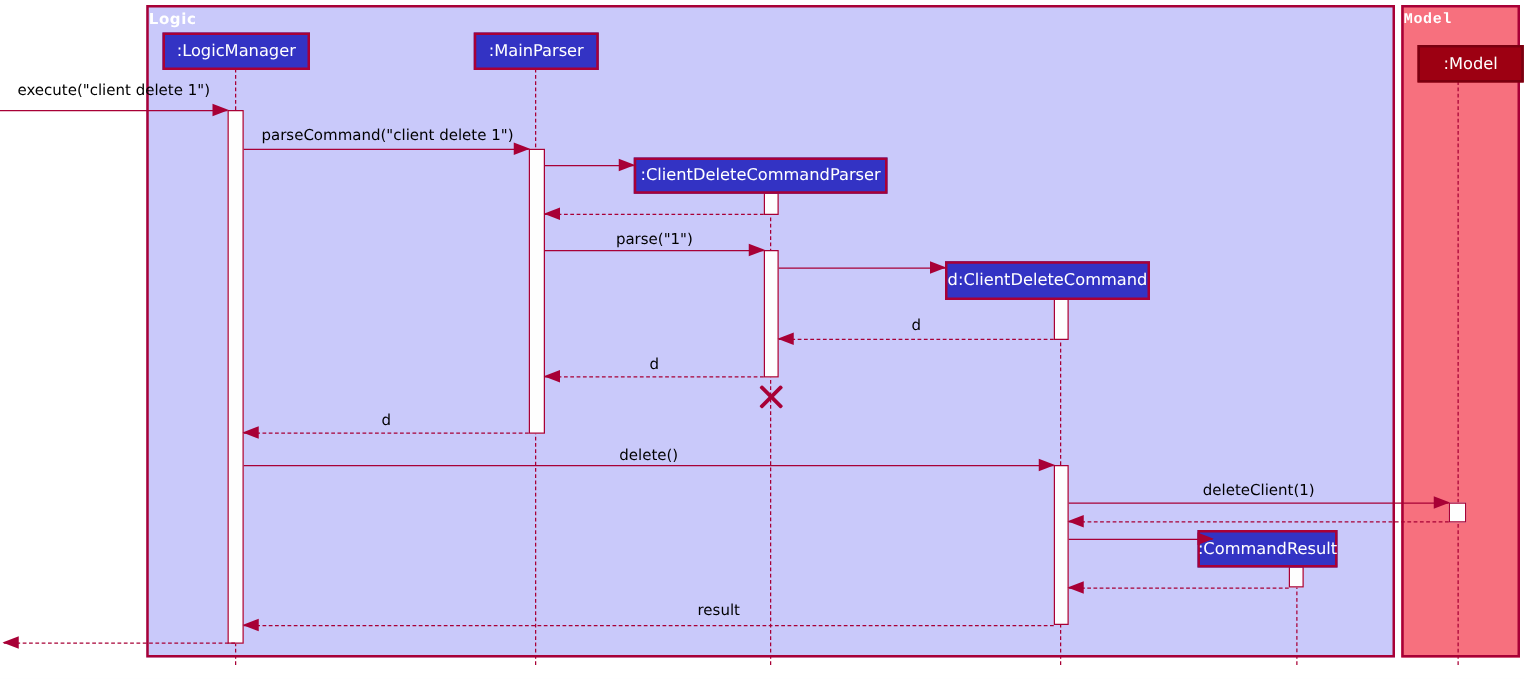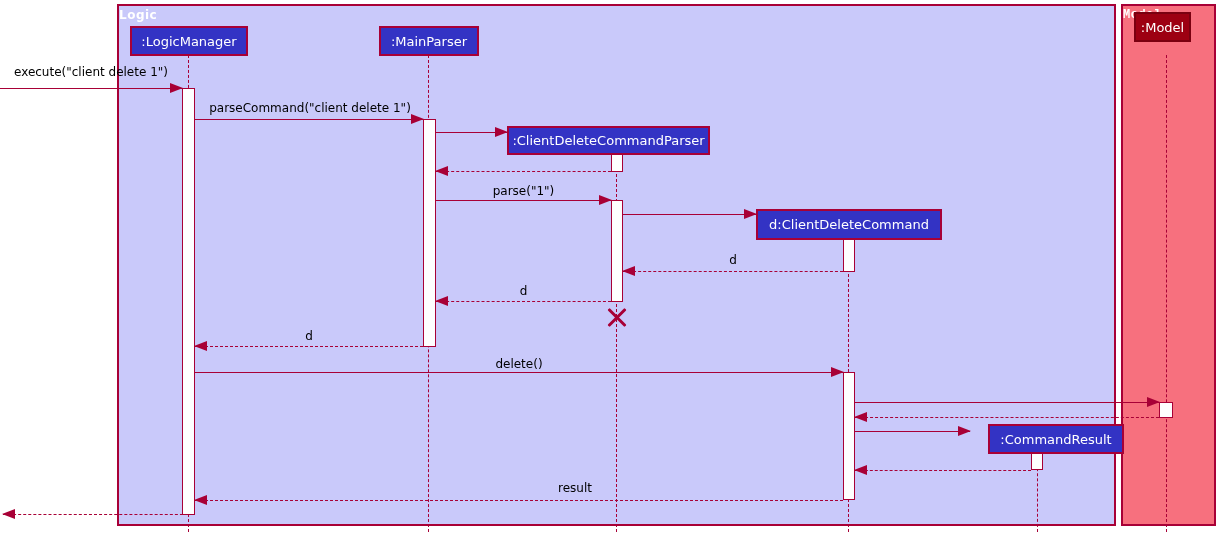--- a/index.html
+++ b/index.html
@@ -69,27 +69,27 @@
 
   <div class="participant" style="left:130px;top:26px;width:118px;height:30px">
     <span>:LogicManager</span>
   </div>
   <div class="participant" style="left:379px;top:26px;width:100px;height:30px">
     <span>:MainParser</span>
   </div>
   <div class="participant" style="left:507px;top:126px;width:203px;height:29px">
     <span>:ClientDeleteCommandParser</span>
   </div>
-  <div class="participant" style="left:756px;top:209px;width:186px;height:31px">
+  <div class="participant" style="left:756px;top:209px;width:164px;height:31px">
     <span>d:ClientDeleteCommand</span>
   </div>
-  <div class="participant" style="left:988px;top:424px;width:136px;height:30px">
+  <div class="participant" style="left:958px;top:424px;width:112px;height:30px">
     <span>:CommandResult</span>
   </div>
-  <div class="participant model-p" style="left:1134px;top:12px;width:57px;height:30px">
+  <div class="participant model-p" style="left:1134px;top:36px;width:85px;height:30px">
     <span>:Model</span>
   </div>
 
   <div class="msg-label" style="left:0px;top:65px;width:182px">execute("client delete 1")</div>
   <div class="msg solid" style="left:0px;top:88px;width:182px">
     <span class="ah r"></span>
   </div>
 
   <div class="msg-label" style="left:197px;top:101px;width:226px">parseCommand("client delete 1")</div>
   <div class="msg solid" style="left:195px;top:119px;width:228px">
@@ -131,20 +131,21 @@
   <div class="msg-label" style="left:195px;top:329px;width:228px">d</div>
   <div class="msg dashed" style="left:195px;top:346px;width:228px">
     <span class="ah l"></span>
   </div>
 
   <div class="msg-label" style="left:195px;top:357px;width:648px">delete()</div>
   <div class="msg solid" style="left:195px;top:372px;width:648px">
     <span class="ah r"></span>
   </div>
 
+  <div class="msg-label" style="left:855px;top:385px;width:304px">deleteClient(1)</div>
   <div class="msg solid" style="left:855px;top:402px;width:304px">
     <span class="ah r"></span>
   </div>
 
   <div class="msg dashed" style="left:855px;top:417px;width:304px">
     <span class="ah l"></span>
   </div>
 
   <div class="msg solid" style="left:855px;top:431px;width:115px">
     <span class="ah r"></span>

